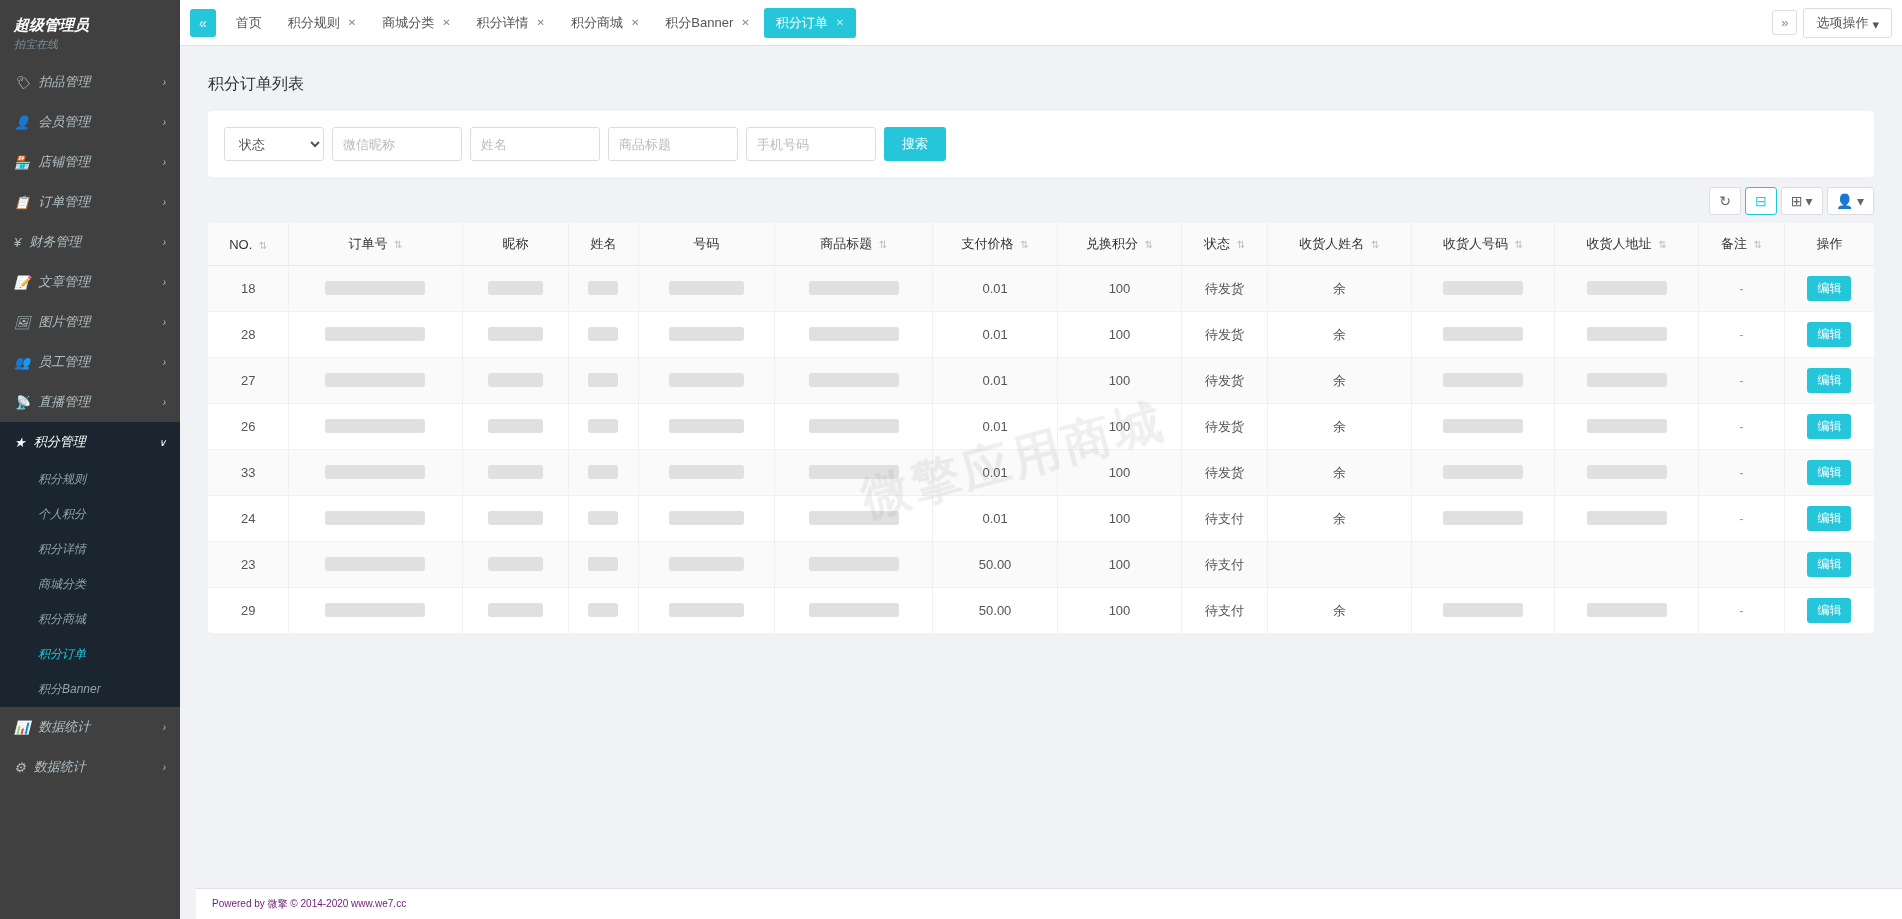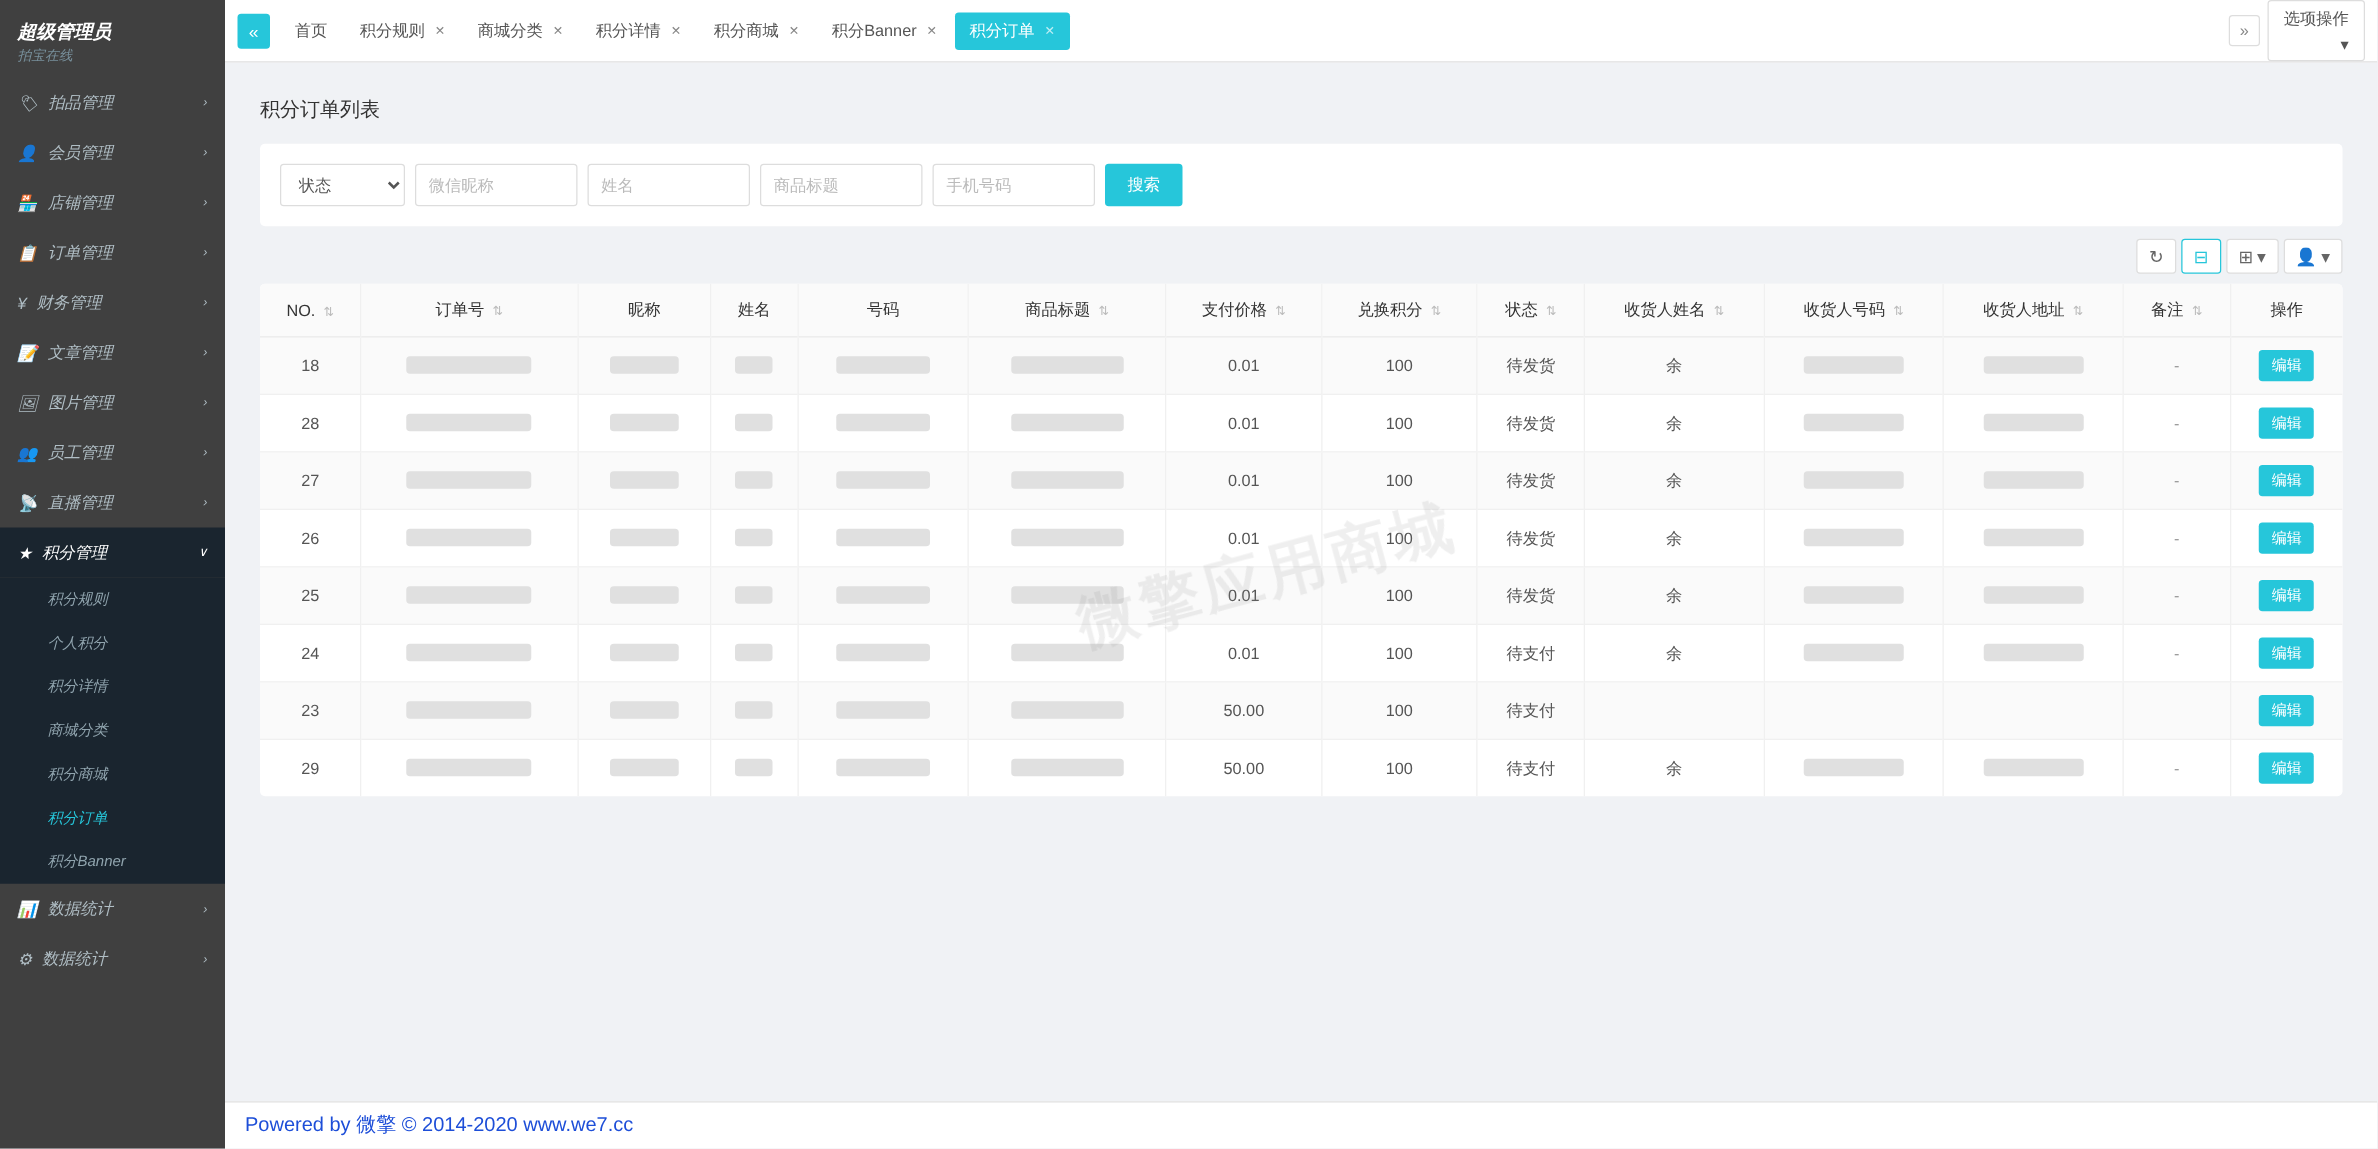--- a/index.html
+++ b/index.html
@@ -105,21 +105,20 @@
       background: #fff;
       border: 1px solid #ddd;
       padding: 5px 12px;
       cursor: pointer;
       border-radius: 3px;
       font-size: 13px;
       color: #555;
       display: flex;
       align-items: flex-end;
       gap: 4px;
-      flex-direction: column;
     }
 
     
     .content { flex: 1; overflow-y: auto; padding: 28px; }
 
     .page-title { font-size: 16px; color: #333; margin-bottom: 16px; font-weight: normal; }
 
     
     .filter-bar {
       background: #fff;
@@ -242,22 +241,23 @@
       z-index: 1000;
       font-weight: bold;
       letter-spacing: 4px;
     }
 
     
     .footer {
       background: #fff;
       border-top: 1px solid #e0e0e0;
       padding: 8px 16px;
-      font-size: 16px;
-      color: #1d4ed8;
+      font-size: 10px;
+      color: #701a75;
+      margin-left: 16px;
     }
   </style>
 </head>
 <body>
 
 <div class="sidebar">
   <div class="sidebar-header">
     <div class="title">超级管理员</div>
     <div class="subtitle">拍宝在线</div>
   </div>
@@ -513,21 +513,21 @@
       <td>0.01</td>
       <td>100</td>
       <td><span class="status-pending">待发货</span></td>
       <td>余</td>
       <td><span class="blurred" style="width:80px">&nbsp;</span></td>
       <td><span class="blurred" style="width:80px">&nbsp;</span></td>
       <td><span class="dash">-</span></td>
       <td><button class="edit-btn">编辑</button></td>
     </tr>
             <tr>
-      <td>25</td>
+      <td>33</td>
       <td><span class="blurred" style="width:100px">&nbsp;</span></td>
       <td><span class="blurred" style="width:55px">&nbsp;</span></td>
       <td><span class="blurred" style="width:30px">&nbsp;</span></td>
       <td><span class="blurred" style="width:75px">&nbsp;</span></td>
       <td><span class="blurred" style="width:90px">&nbsp;</span></td>
       <td>0.01</td>
       <td>100</td>
       <td><span class="status-pending">待发货</span></td>
       <td>余</td>
       <td><span class="blurred" style="width:80px">&nbsp;</span></td>

